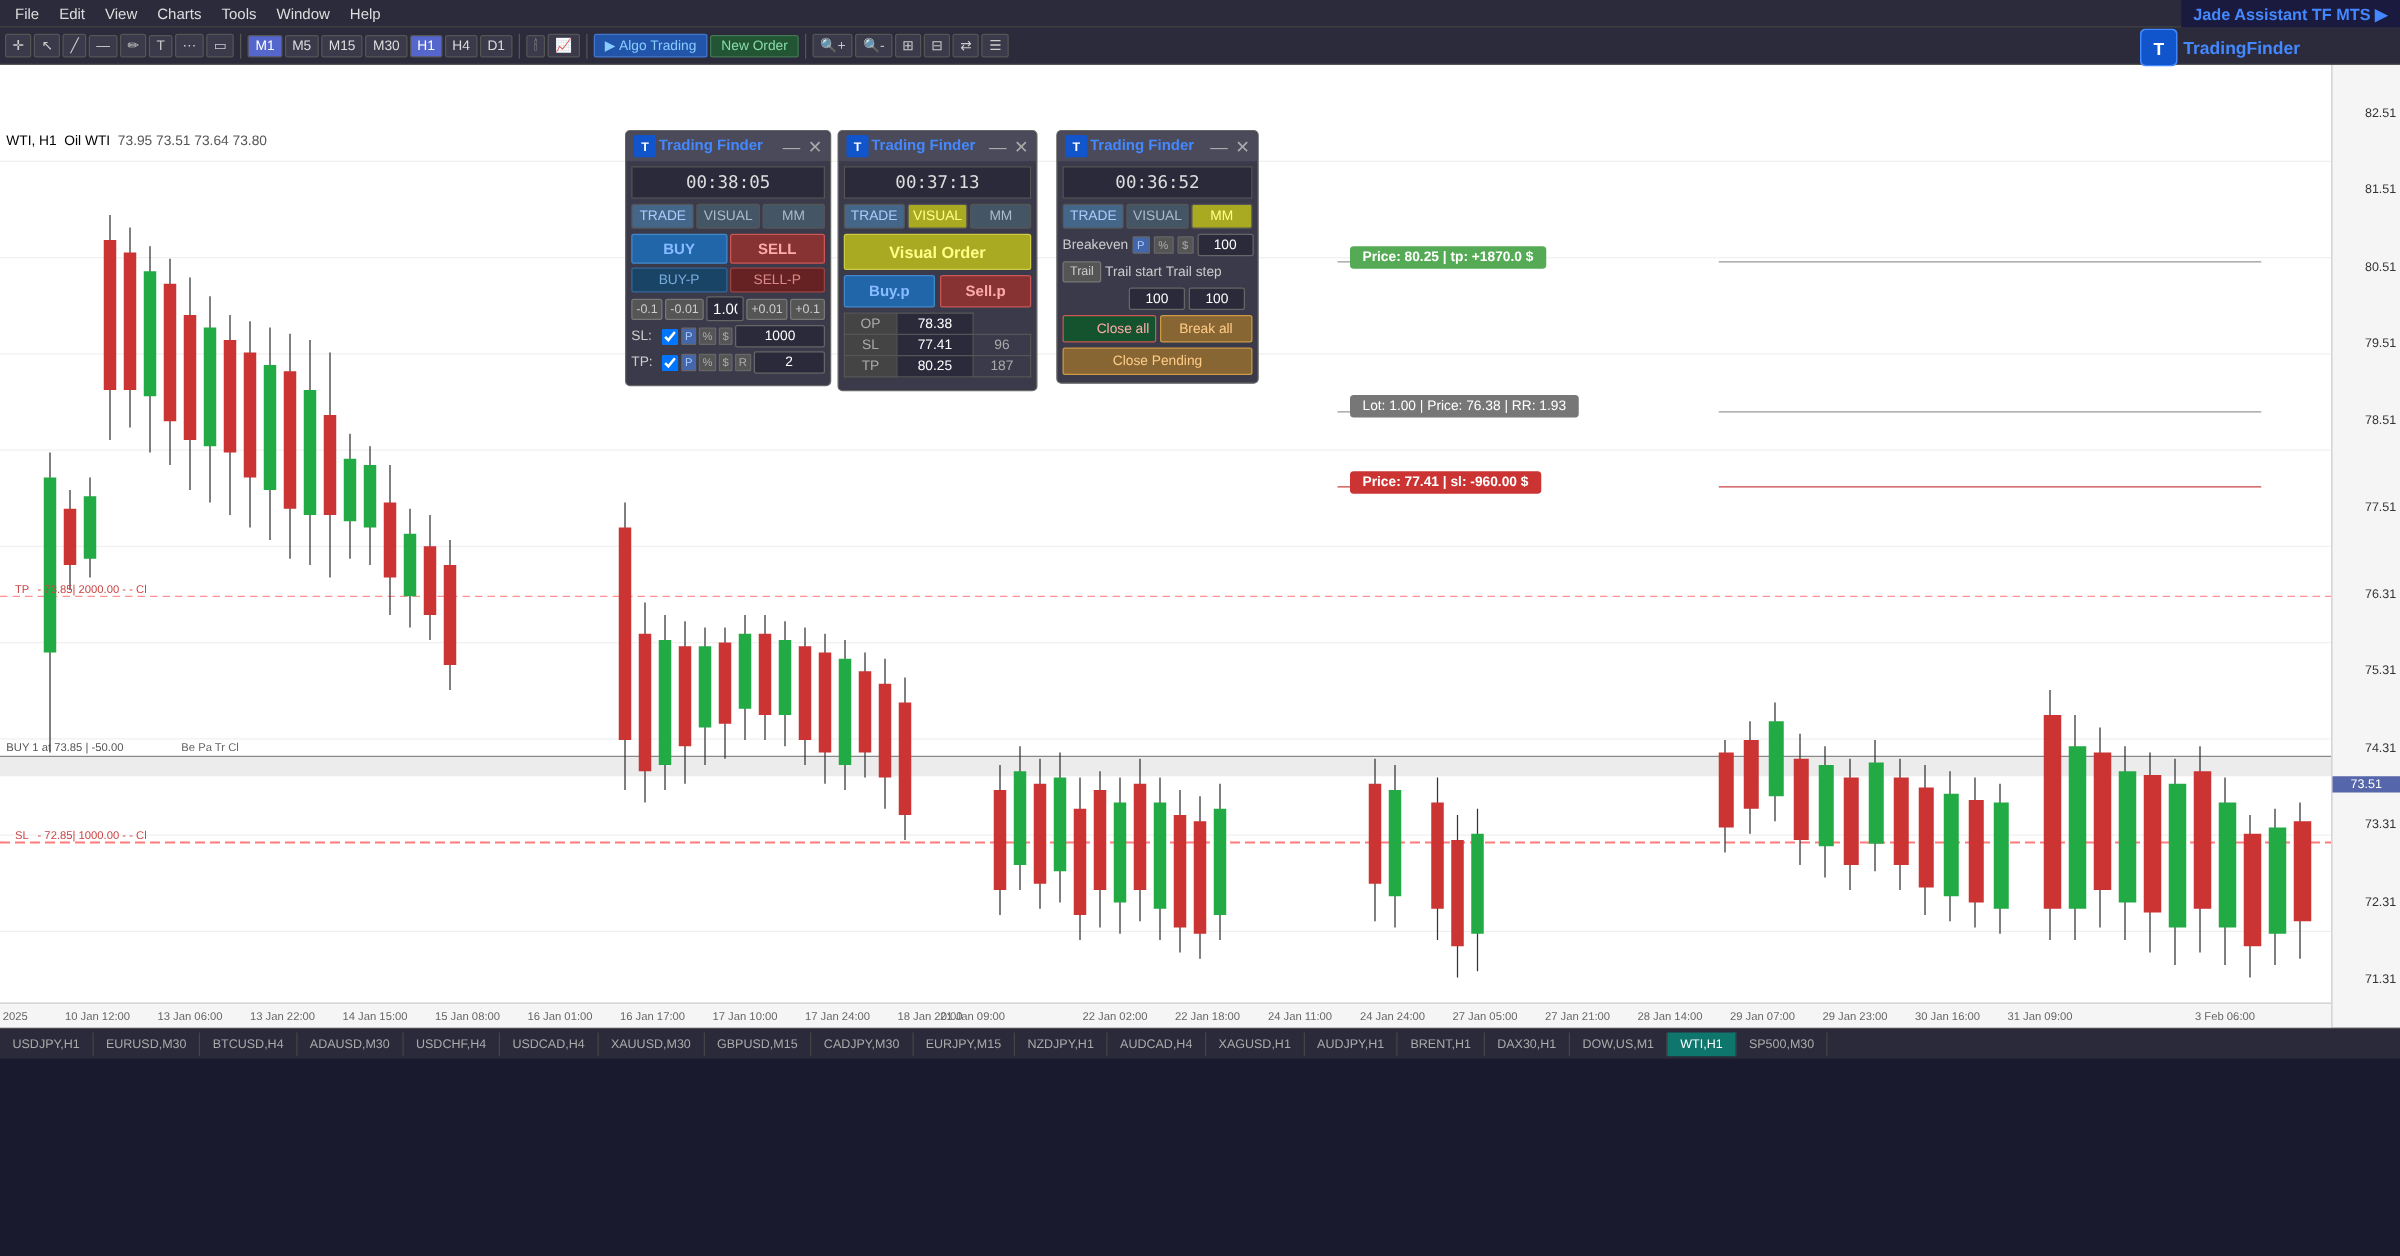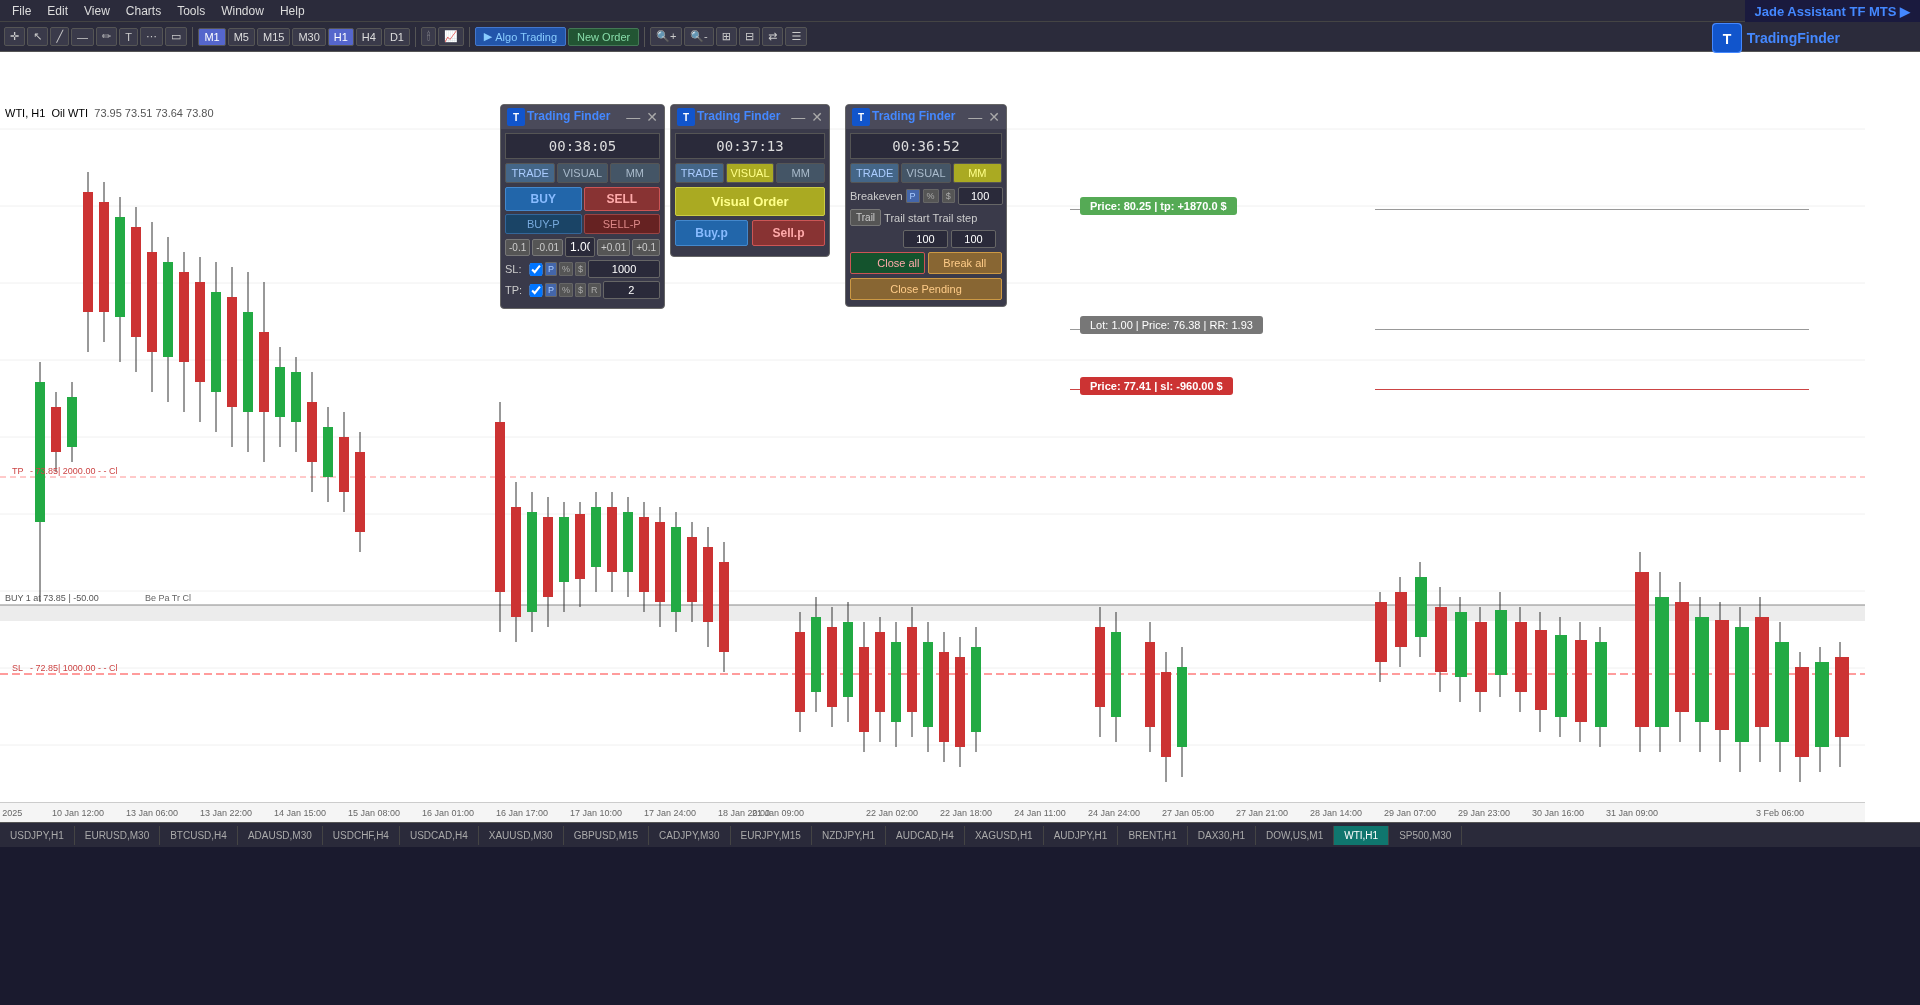--- a/index.html
+++ b/index.html
@@ -706,20 +706,36 @@
 
     <div style="position:absolute; top:157px; left:1070px; width:90px; height:1px; background:#999; z-index:15;"></div>
     <div style="position:absolute; top:157px; right:56px; left:1375px; height:1px; background:#999; z-index:15;"></div>
     <div style="position:absolute; top:277px; left:1070px; width:90px; height:1px; background:#999; z-index:15;"></div>
     <div style="position:absolute; top:277px; right:56px; left:1375px; height:1px; background:#999; z-index:15;"></div>
     <div style="position:absolute; top:337px; left:1070px; width:90px; height:1px; background:#cc4444; z-index:15;"></div>
     <div style="position:absolute; top:337px; right:56px; left:1375px; height:1px; background:#cc4444; z-index:15;"></div>
 
   </div>
 
+  <div id="price-scale">
+    <div class="price-tick" style="top:5%;">82.51</div>
+    <div class="price-tick" style="top:13%;">81.51</div>
+    <div class="price-tick" style="top:21%;">80.51</div>
+    <div class="price-tick" style="top:29%;">79.51</div>
+    <div class="price-tick" style="top:37%;">78.51</div>
+    <div class="price-tick" style="top:46%;">77.51</div>
+    <div class="price-tick" style="top:55%;">76.31</div>
+    <div class="price-tick" style="top:63%;">75.31</div>
+    <div class="price-tick" style="top:71%;">74.31</div>
+    <div class="price-tick" style="top:79%;">73.31</div>
+    <div class="price-tick" style="top:87%;">72.31</div>
+    <div class="price-tick" style="top:95%;">71.31</div>
+
+    <div style="position:absolute; bottom:188px; right:0; left:0; background:#5566aa; color:white; font-size:10px; padding:1px 2px; text-align:center;">73.51</div>
+  </div>
 
   <div id="time-axis" style="position:absolute; bottom:0; left:0; width:1865px; height:20px; background:#f5f5f5; border-top:1px solid #ccc; overflow:hidden;">
     <div class="time-tick" style="left:0px">9 Jan 2025</div>
     <div class="time-tick" style="left:78px">10 Jan 12:00</div>
     <div class="time-tick" style="left:152px">13 Jan 06:00</div>
     <div class="time-tick" style="left:226px">13 Jan 22:00</div>
     <div class="time-tick" style="left:300px">14 Jan 15:00</div>
     <div class="time-tick" style="left:374px">15 Jan 08:00</div>
     <div class="time-tick" style="left:448px">16 Jan 01:00</div>
     <div class="time-tick" style="left:522px">16 Jan 17:00</div>
@@ -814,20 +830,38 @@
       <div class="panel-tab visual active-yellow">VISUAL</div>
       <div class="panel-tab mm">MM</div>
     </div>
     <div style="margin:4px;">
       <button class="visual-order-btn">Visual Order</button>
     </div>
     <div class="vis-btn-row">
       <button class="vis-buy-btn">Buy.p</button>
       <button class="vis-sell-btn">Sell.p</button>
     </div>
+    <table class="order-table">
+      <tbody>
+          <tr>
+        <td class="label">OP</td>
+        <td class="value">78.38</td>
+      </tr>
+      <tr>
+        <td class="label">SL</td>
+        <td class="value">77.41</td>
+        <td class="count">96</td>
+      </tr>
+      <tr>
+        <td class="label">TP</td>
+        <td class="value">80.25</td>
+        <td class="count">187</td>
+      </tr>
+    </tbody>
+      </table>
     <div style="height:6px;"></div>
   </div>
 
   <div class="trading-panel" style="left:845px; top:52px; width:162px;">
     <div class="panel-header">
       <span class="panel-logo">
         <svg width="18" height="18" viewBox="0 0 18 18" style="vertical-align:middle;margin-right:2px;">
           <rect width="18" height="18" rx="2" fill="#1155cc"></rect>
           <text x="9" y="13" text-anchor="middle" fill="white" font-size="10" font-weight="bold">T</text>
         </svg>Trading Finder

